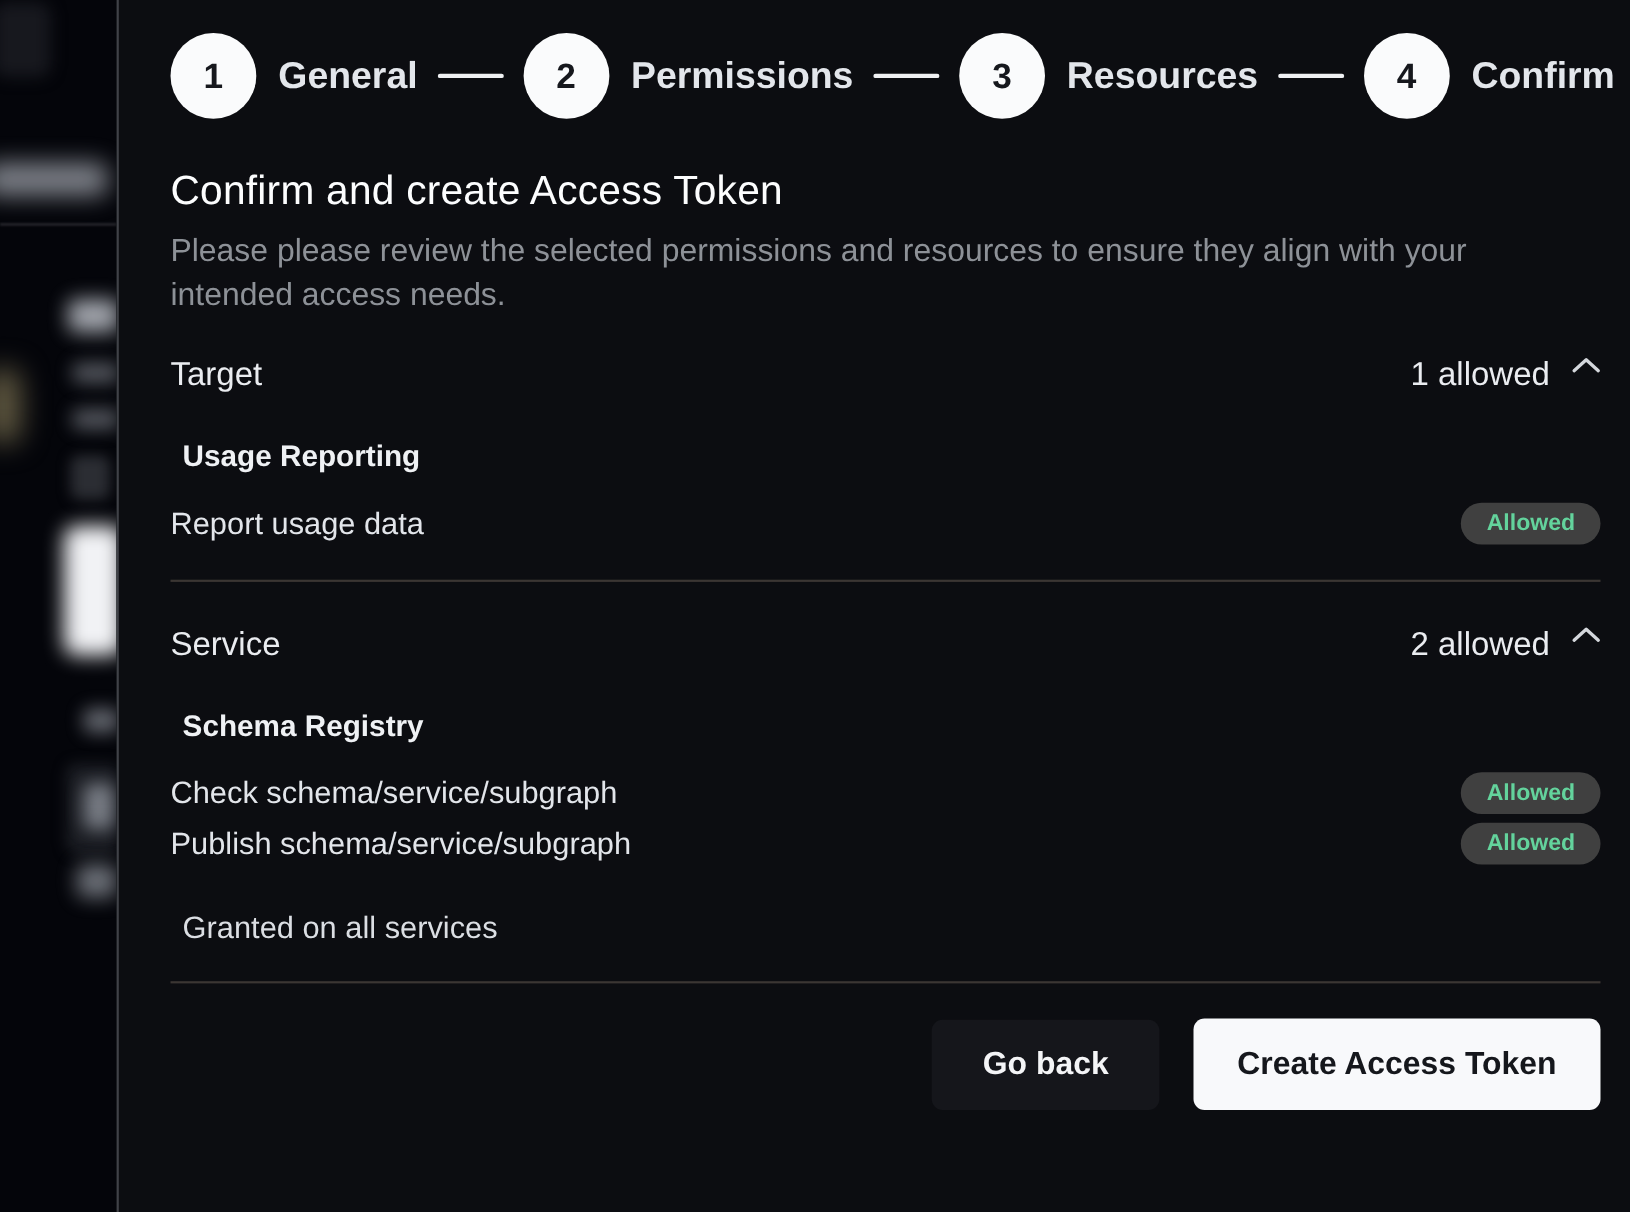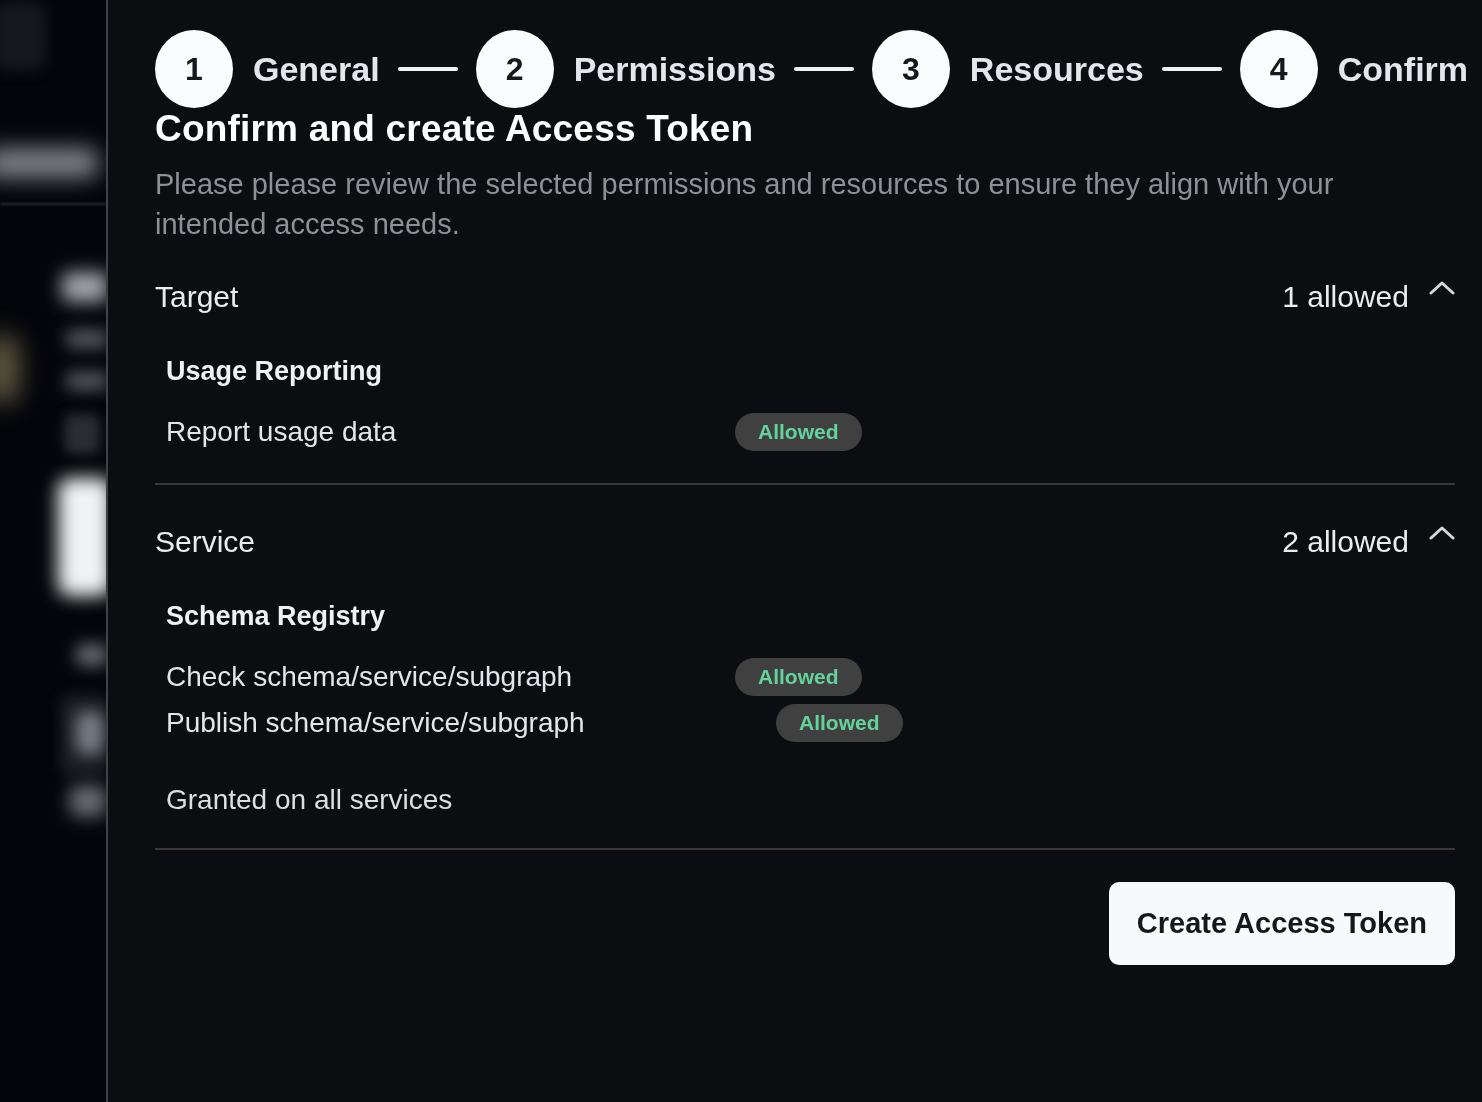--- a/index.html
+++ b/index.html
@@ -50,50 +50,50 @@
     display: flex; align-items: center; justify-content: center;
     flex: none;
   }
   .step-label { font-size: 34px; font-weight: 700; color: #e3e6eb; white-space: nowrap; }
   .step-connector {
     flex: 1 1 0; min-width: 60px; height: 4px;
     background: #f0f1f3; border-radius: 2px; margin: 0 18px;
   }
 
   
-  .page-title { font-size: 37px; font-weight: 700; color: #fcfdfe; letter-spacing: .2px; }
+  .page-title { margin-top: 44px; font-size: 37px; font-weight: 400; color: #fcfdfe; letter-spacing: .2px; }
   .page-desc  { margin-top: 14px; font-size: 29px; line-height: 40px; color: #8d9197; max-width: 1228px; }
 
   
   .section-header { display: flex; align-items: center; justify-content: space-between; }
   .section-header.first { margin-top: 36px; }
   .section-header.second { margin-top: 40px; }
   .section-name { font-size: 30px; font-weight: 500; color: #eaecf0; }
   .section-toggle { display: flex; gap: 20px; cursor: pointer; }
   .allowed-count { font-size: 30px; font-weight: 500; color: #eaecf0; }
   .chevron svg { display: block; }
 
   .group-title { margin-top: 42px; margin-left: 11px; font-size: 27px; font-weight: 700; color: #eff1f4; }
-  .perm-row { display: flex; align-items: center; margin-left: 11px; margin-top: 26px; }
+  .perm-row { display: flex; align-items: center; margin-top: 26px; justify-content: space-between; }
   .perm-row + .perm-row { margin-top: 8px; gap: 41px; }
   .perm-label { width: 569px; font-size: 28px; color: #e2e5ea; }
   .badge {
     background: #404040; color: #63d39c;
     font-size: 21px; font-weight: 700;
     padding: 7px 23px; border-radius: 999px;
     display: inline-block;
   }
   .granted-note { margin-top: 42px; margin-left: 11px; font-size: 28px; color: #dbdee3; }
   .divider { margin-top: 32px; height: 2px; background: #3b3633; border: none; }
 
   
   .footer { display: flex; justify-content: flex-end; align-items: center; gap: 31px; margin-top: 32px; }
   .btn { border: none; font-family: inherit; font-size: 29px; font-weight: 600; border-radius: 10px; cursor: pointer; }
   .btn-secondary { background: #15161b; color: #f4f5f7; height: 82px; padding: 0 46px; }
-  .btn-primary   { background: #f8f9fb; color: #15171c; height: 83px; padding: 0 28px; }
+  .btn-primary   { background: #f8f9fb; color: #15171c; height: 83px; padding: 0 40px; }
 </style>
 </head>
 <body>
 
 <div class="backdrop">
   <div class="blur-shape bs-logo-tile"></div>
   <div class="blur-shape bs-nav-text"></div>
   <div class="blur-shape bs-rule"></div>
   <div class="blur-shape bs-heading"></div>
   <div class="blur-shape bs-subtext-1"></div>
@@ -169,16 +169,17 @@
     <span class="badge">Allowed</span>
   </div>
   <div class="perm-row">
     <div class="perm-label">Publish schema/service/subgraph</div>
     <span class="badge">Allowed</span>
   </div>
   <div class="granted-note">Granted on all services</div>
   <hr class="divider">
 
   <div class="footer">
+    <button class="btn btn-secondary">Go back</button>
     <button class="btn btn-primary">Create Access Token</button>
   </div>
 
 </div>
 
 </body></html>

